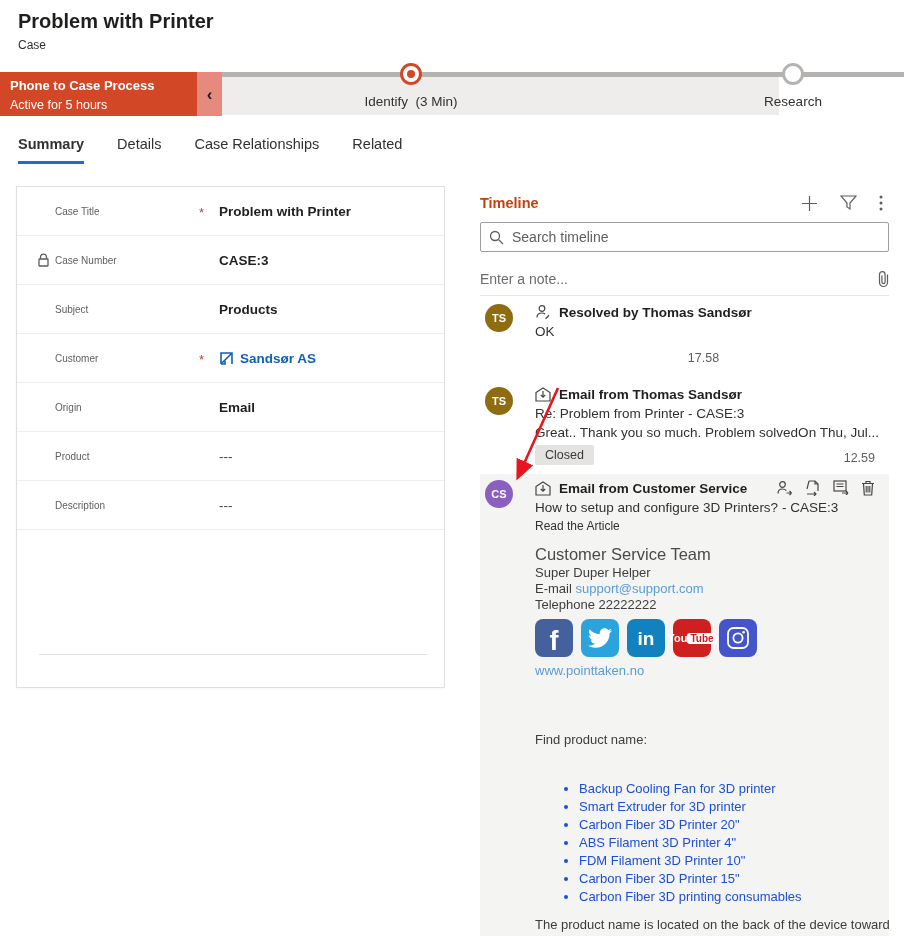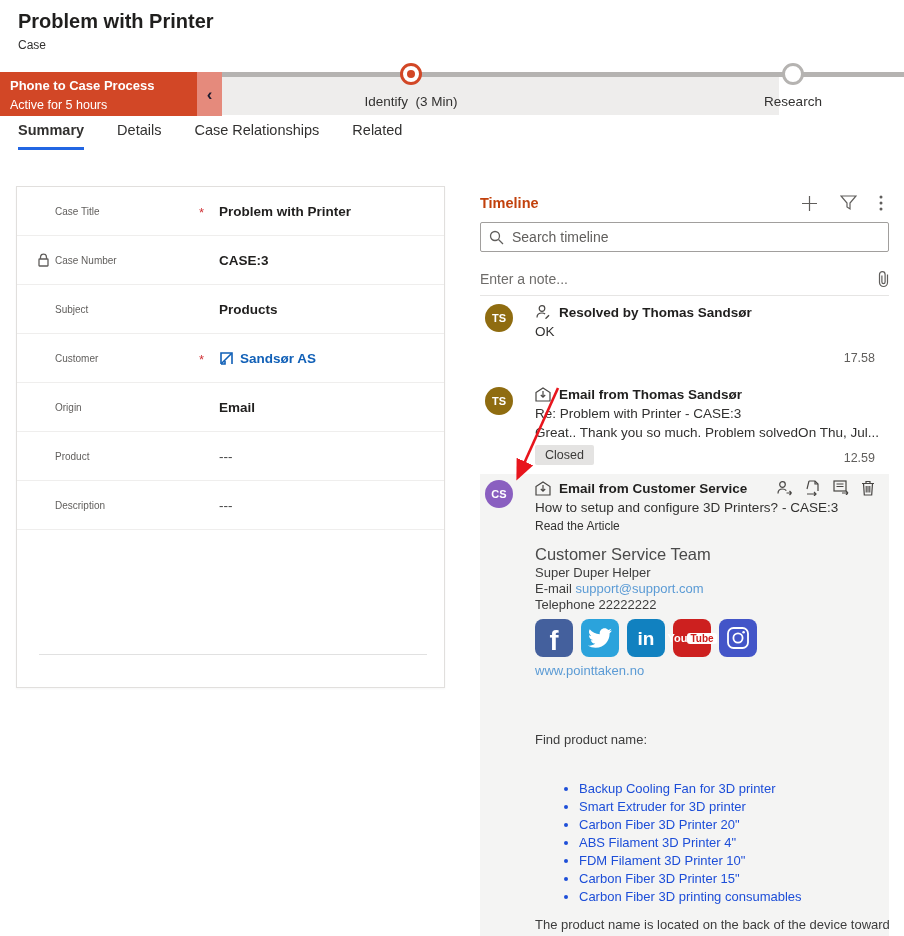--- a/index.html
+++ b/index.html
@@ -23,21 +23,21 @@
   .stage { position:absolute; top:-9px; text-align:center; cursor:pointer; }
   .stage .marker { margin:0 auto; }
   .bullseye { width:22px; height:22px; border:3px solid #d24726; border-radius:50%; background:#fff; display:flex; align-items:center; justify-content:center; }
   .bullseye .dot { width:8px; height:8px; border-radius:50%; background:#d24726; }
   .ring { width:22px; height:22px; border:3px solid #b5b3b1; border-radius:50%; background:#fff; }
   .stage-label { margin-top:9px; font-size:13.5px; color:#323130; white-space:nowrap; }
   .stage-identify { left:341px; width:140px; }
   .stage-research { left:733px; width:120px; }
 
   
-  .tabs { position:absolute; left:18px; top:122px; display:flex; gap:33px; }
+  .tabs { position:absolute; left:18px; top:136px; display:flex; gap:33px; }
   .tab { font-size:14.5px; color:#323130; padding-bottom:9px; cursor:pointer; }
   .tab.active { font-weight:700; border-bottom:3px solid #2266e3; }
 
   
   .form-card { position:absolute; left:16px; top:186px; width:429px; height:502px; background:#fff; border:1px solid #e1dfdd; box-shadow:0 1px 2px rgba(0,0,0,0.04); }
   .frow { position:relative; display:flex; align-items:center; height:49px; border-bottom:1px solid #efeeed; padding-left:38px; }
   .frow:last-of-type { border-bottom:none; }
   .flabel { width:144px; font-size:10px; color:#605e5c; }
   .lock { position:absolute; left:20px; top:17px; }
   .req { width:20px; font-size:13px; color:#d13438; padding-top:3px; }
@@ -248,37 +248,37 @@
           <span>
             <svg class="g" width="16" height="16" viewBox="0 0 16 16">
                 <circle cx="7" cy="4.5" r="2.8" fill="none" stroke="#484644" stroke-width="1.2"></circle>
                 <path d="M2 13.5c0-2.8 2.2-4.5 5-4.5 1.2 0 2.3.3 3.1.9" fill="none" stroke="#484644" stroke-width="1.2"></path>
                 <path d="M10.5 13.8l3-3 1 1-3 3-1.3.3.3-1.3z" fill="#484644"></path>
               </svg>
           </span>
           <span class="etitle">Resolved by Thomas Sandsør</span>
         </div>
         <div class="eline">OK</div>
-        <div class="etime" style="margin-top:12px;">17.58</div>
+        <div class="etime" style="margin-top:12px;text-align:center;">17.58</div>
       </div>
     </div>
 
     <div class="entry entry2">
       <div class="avatar gold">TS</div>
       <div class="econtent">
         <div class="etitle-row">
           <span>
             <svg class="g" width="16" height="15" viewBox="0 0 16 15">
                 <path d="M1 5.5 8 1l7 4.5V14H1z" fill="none" stroke="#484644" stroke-width="1.2"></path>
                 <path d="M8 4v6M5.8 8 8 10.2 10.2 8" fill="none" stroke="#484644" stroke-width="1.2"></path>
               </svg>
           </span>
           <span class="etitle">Email from Thomas Sandsør</span>
         </div>
-        <div class="eline">Re: Problem with Printer - CASE:3</div>
+        <div class="eline">Re: Problem from Printer - CASE:3</div>
         <div class="eline">Great.. Thank you so much. Problem solvedOn Thu, Jul...</div>
         <div class="badge-row">
           <span class="badge">Closed</span>
           <div class="etime">12.59</div>
         </div>
       </div>
     </div>
 
     <div class="entry entry3">
       <div class="avatar purple">CS</div>

